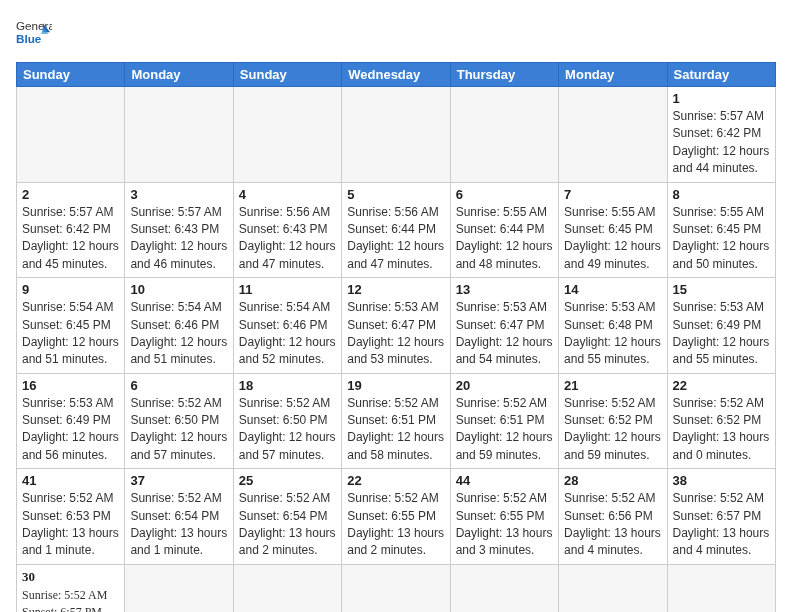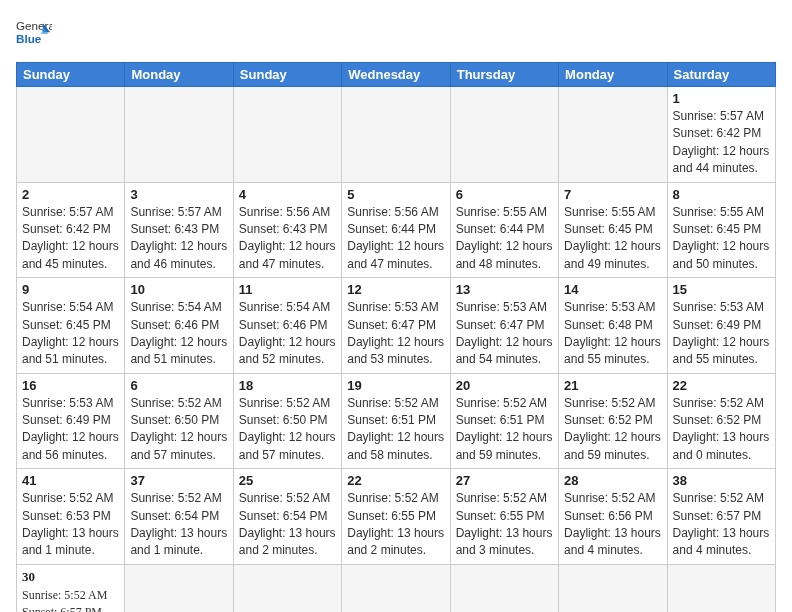--- a/index.html
+++ b/index.html
@@ -302,21 +302,21 @@
 and 2 minutes.</div>
         </td>
         <td>
           <span class="day-number">22</span>
           <div class="day-info" style="white-space: pre-line;">Sunrise: 5:52 AM
 Sunset: 6:55 PM
 Daylight: 13 hours
 and 2 minutes.</div>
         </td>
         <td>
-          <span class="day-number">27</span>
+          <span class="day-number">44</span>
           <div class="day-info" style="white-space: pre-line;">Sunrise: 5:52 AM
 Sunset: 6:55 PM
 Daylight: 13 hours
 and 3 minutes.</div>
         </td>
         <td>
           <span class="day-number">28</span>
           <div class="day-info" style="white-space: pre-line;">Sunrise: 5:52 AM
 Sunset: 6:56 PM
 Daylight: 13 hours

